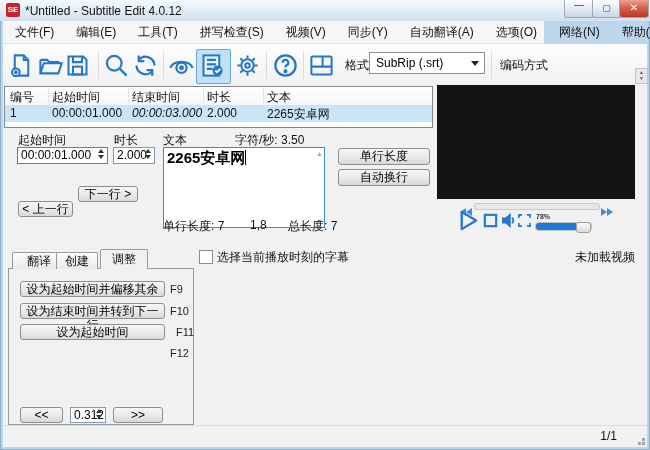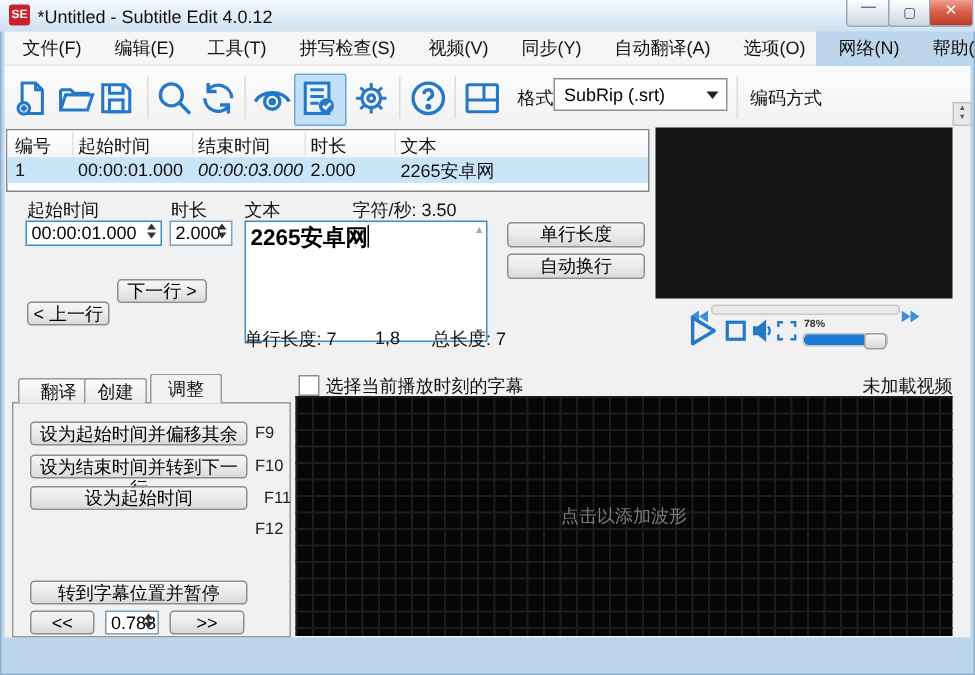--- a/index.html
+++ b/index.html
@@ -301,34 +301,34 @@
   <div class="abs tab active" style="left:100px;top:249px;width:48px;height:20px;line-height:19px;">调整</div>
   <div class="abs tabpanel"></div>
 
   <div class="abs btn" style="left:20px;top:281px;width:145px;height:16px;line-height:14px;z-index:2;">设为起始时间并偏移其余</div>
   <div class="abs fkey" style="left:170px;top:283px;z-index:2;">F9</div>
   <div class="abs btn" style="left:20px;top:303px;width:145px;height:16px;line-height:14px;z-index:2;">设为结束时间并转到下一行</div>
   <div class="abs fkey" style="left:170px;top:305px;z-index:2;">F10</div>
   <div class="abs btn" style="left:20px;top:324px;width:145px;height:16px;line-height:14px;z-index:2;">设为起始时间</div>
   <div class="abs fkey" style="left:176px;top:326px;z-index:2;">F11</div>
   <div class="abs fkey" style="left:170px;top:347px;z-index:2;">F12</div>
-  <div class="abs btn" style="left:20px;top:387px;width:145px;height:16px;line-height:14px;z-index:2;">转到字幕位置并暂停</div>
 
   <div class="abs btn" style="left:20px;top:407px;width:43px;height:16px;line-height:14px;z-index:2;">&lt;&lt;</div>
   <div class="abs spin-box" style="left:70px;top:407px;width:36px;height:16px;border-color:#7f9db9;z-index:2;">
-    <span>0.788</span>
+    <span>0.312</span>
     <span class="spin-arrows">
         <span class="tri-up"></span>
         <span class="tri-dn"></span>
       </span>
   </div>
   <div class="abs btn" style="left:113px;top:407px;width:50px;height:16px;line-height:14px;z-index:2;">&gt;&gt;</div>
 
   <div class="abs check"></div>
   <div class="abs lbl" style="left:217px;top:249px;">选择当前播放时刻的字幕</div>
   <div class="abs lbl" style="left:500px;top:249px;width:135px;text-align:right;">未加載视频</div>
 
-  <div class="abs wave">
-    <div class="wave-hint">点击以添加波形</div>
-  </div>
-
+
+  <div class="abs statusbar">
+    <span style="position:absolute;right:30px;top:3px;font-size:12px;color:#111;">1/1</span>
+    <span class="grip"></span>
+  </div>
 
 </div>
 
 </body></html>

